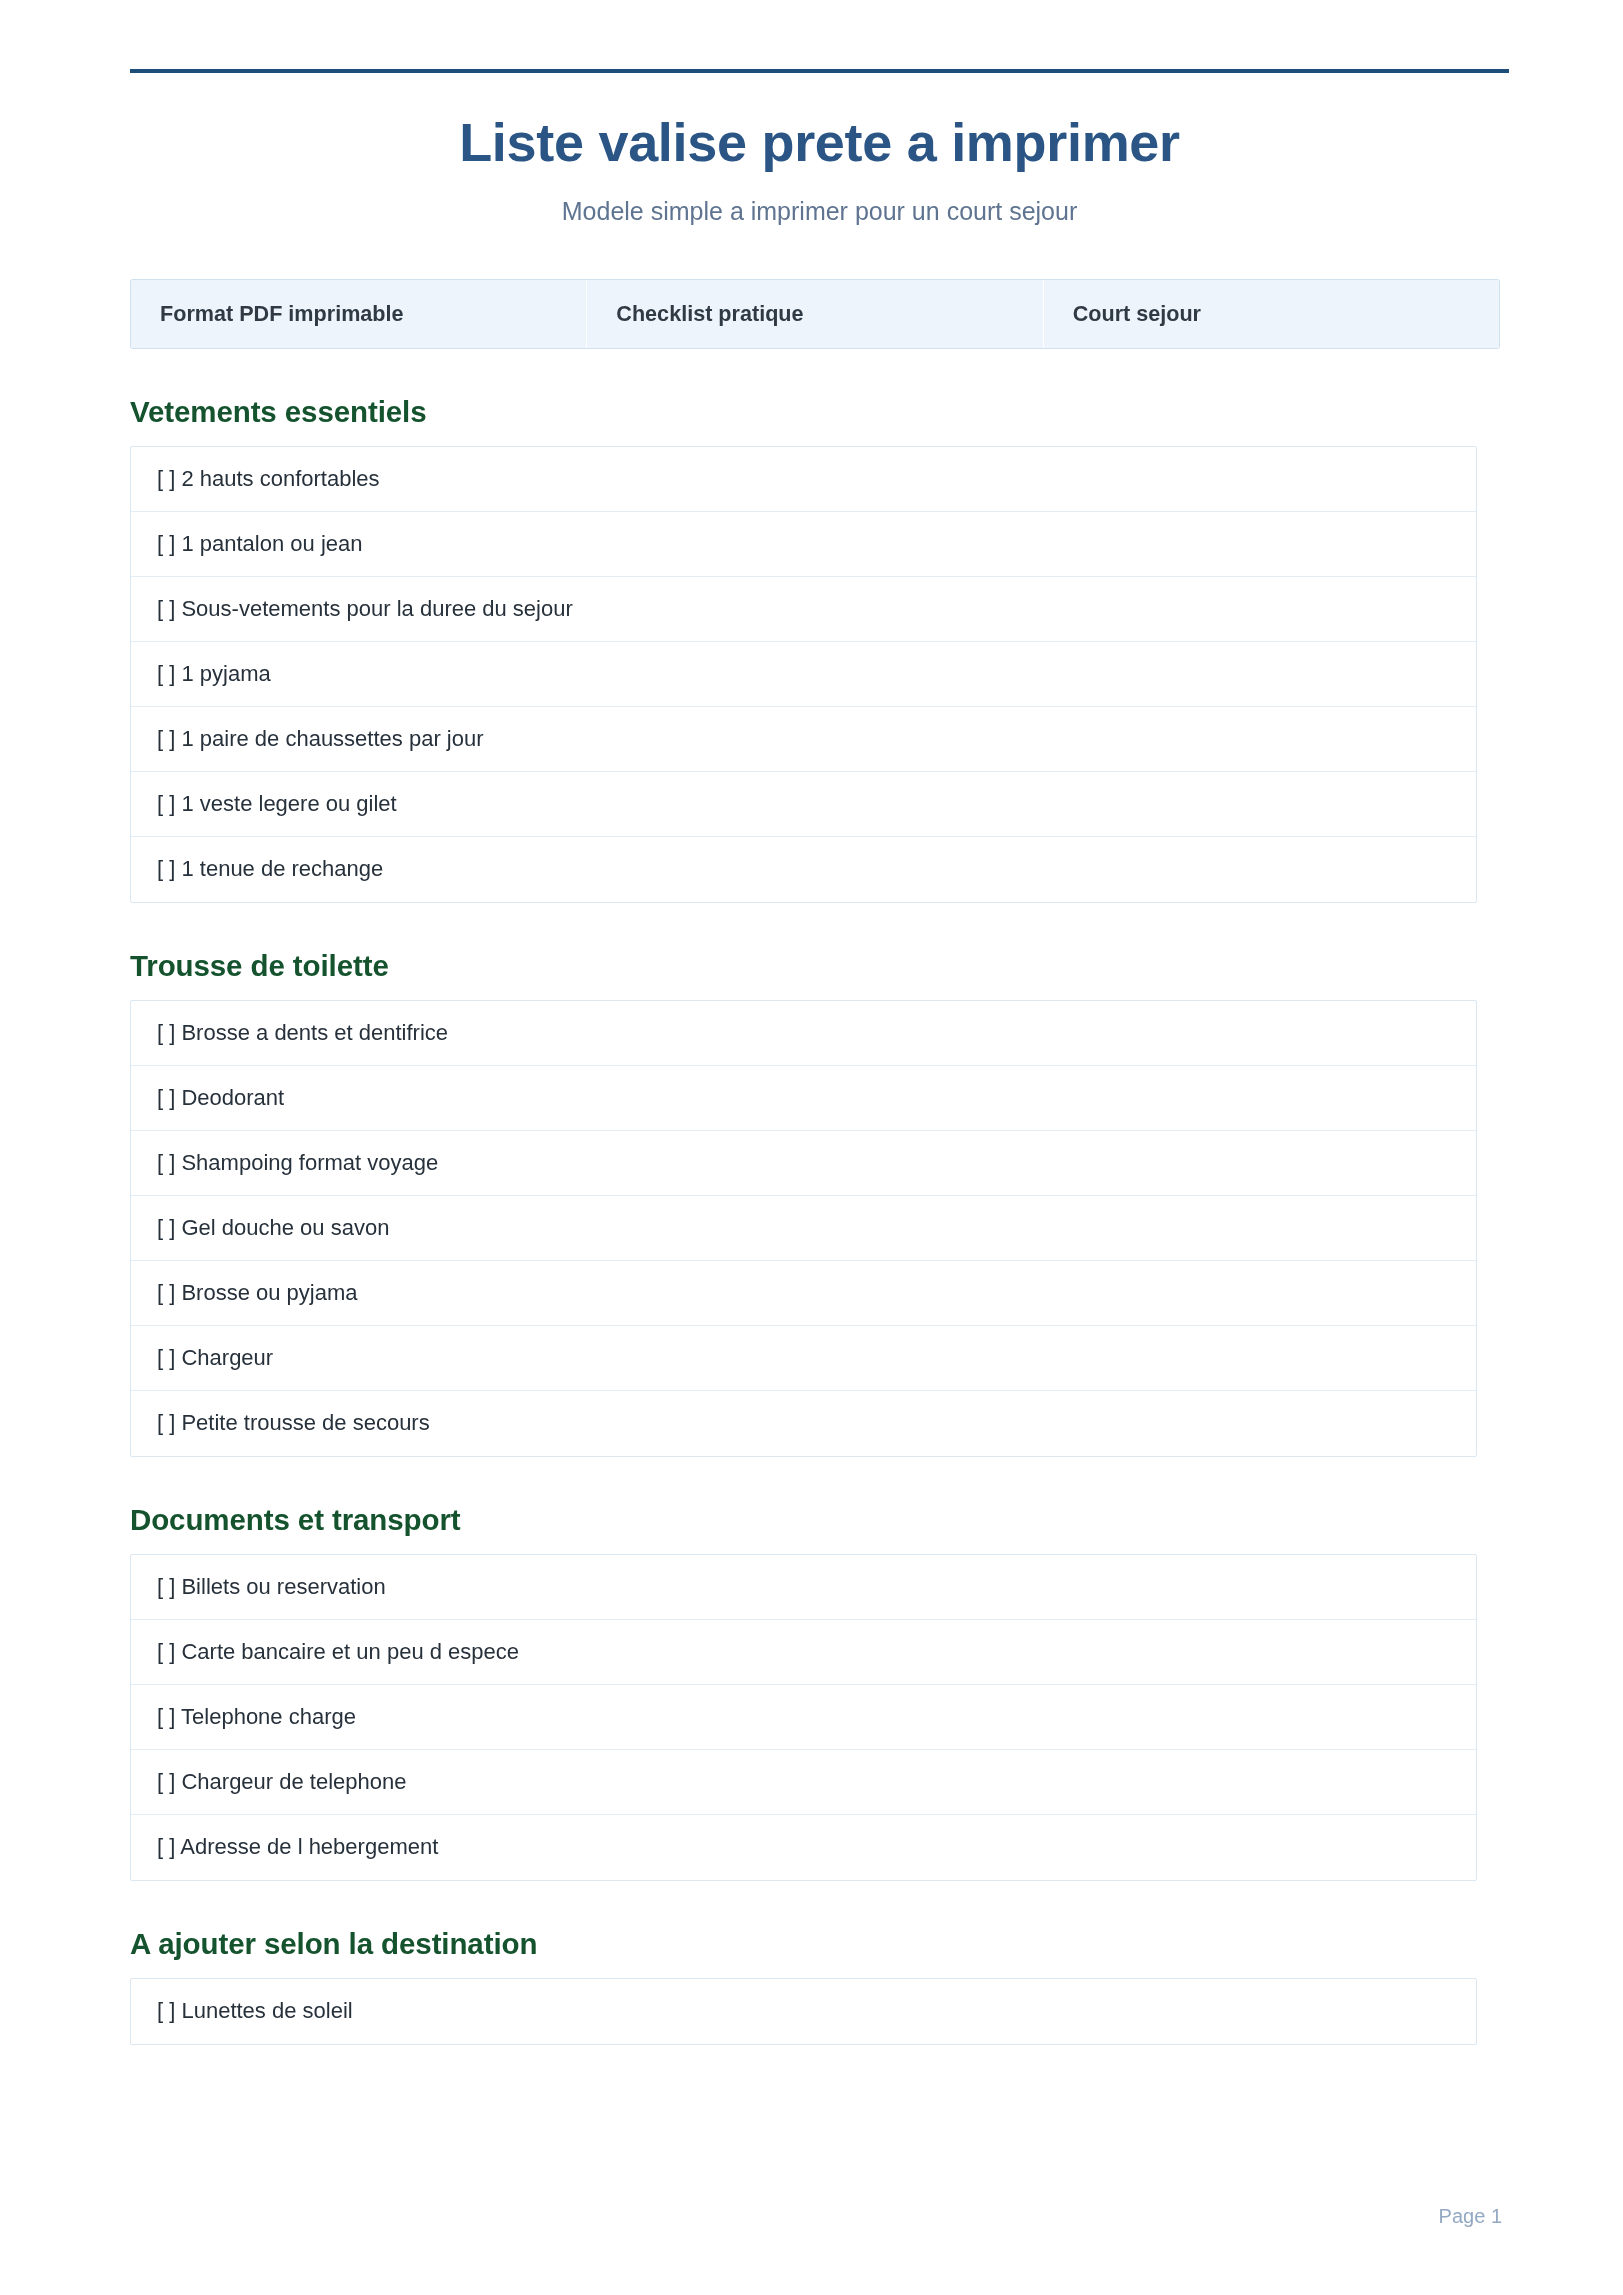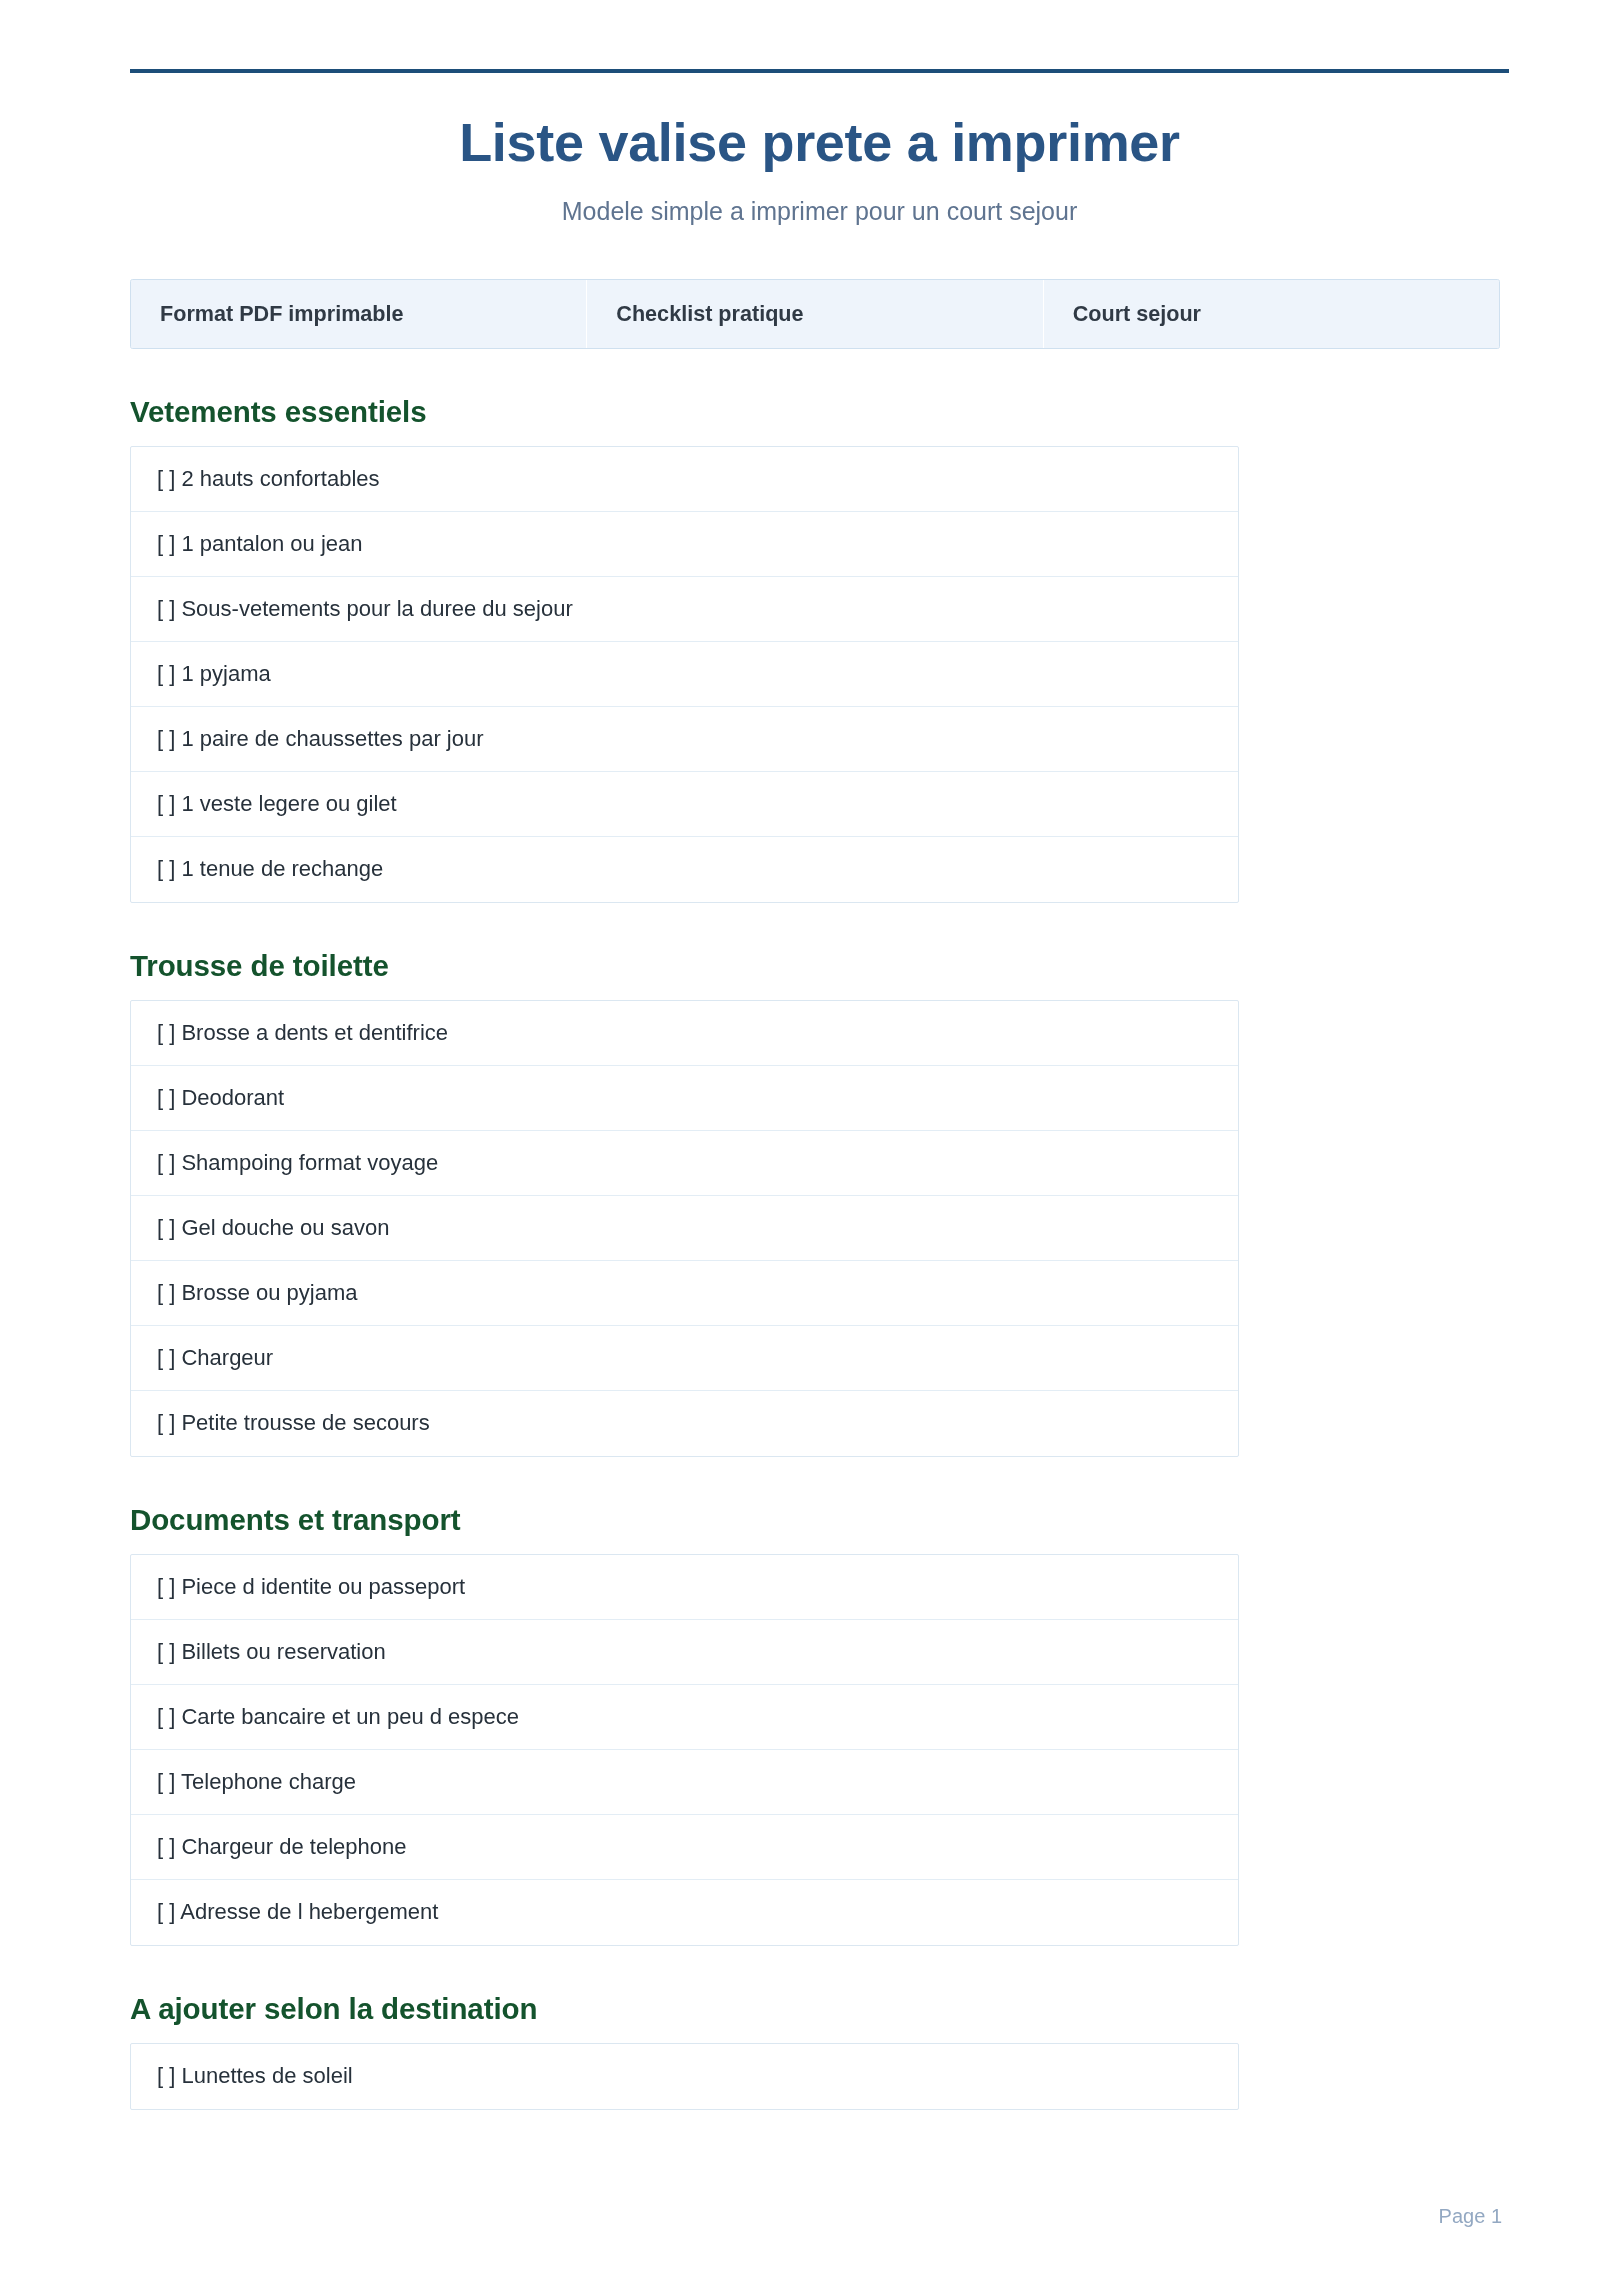--- a/index.html
+++ b/index.html
@@ -99,21 +99,21 @@
 
   .section-title {
     font-size: 29.5px;
     font-weight: bold;
     color: #14532d;
     margin: 0 0 17px 0;
     letter-spacing: -0.1px;
   }
 
   .checklist {
-    width: 1109px;
+    width: 1347px;
     border: 1.3px solid #dbe7f1;
     border-radius: 2px;
     box-sizing: border-box;
     background: #ffffff;
   }
 
   .check-row {
     padding: 17.7px 0 17.7px 26px;
     font-size: 22px;
     line-height: 1.25;
@@ -223,23 +223,20 @@
         <div class="check-row">
           <span class="check-box">[ ] Petite trousse de secours</span>
         </div>
       </div>
     </div>
 
     <div class="section">
       <h2 class="section-title">Documents et transport</h2>
       <div class="checklist">
         <div class="check-row">
-          <span class="check-box">[ ] Piece d identite ou passeport</span>
-        </div>
-        <div class="check-row">
           <span class="check-box">[ ] Billets ou reservation</span>
         </div>
         <div class="check-row">
           <span class="check-box">[ ] Carte bancaire et un peu d espece</span>
         </div>
         <div class="check-row">
           <span class="check-box">[ ] Telephone charge</span>
         </div>
         <div class="check-row">
           <span class="check-box">[ ] Chargeur de telephone</span>

